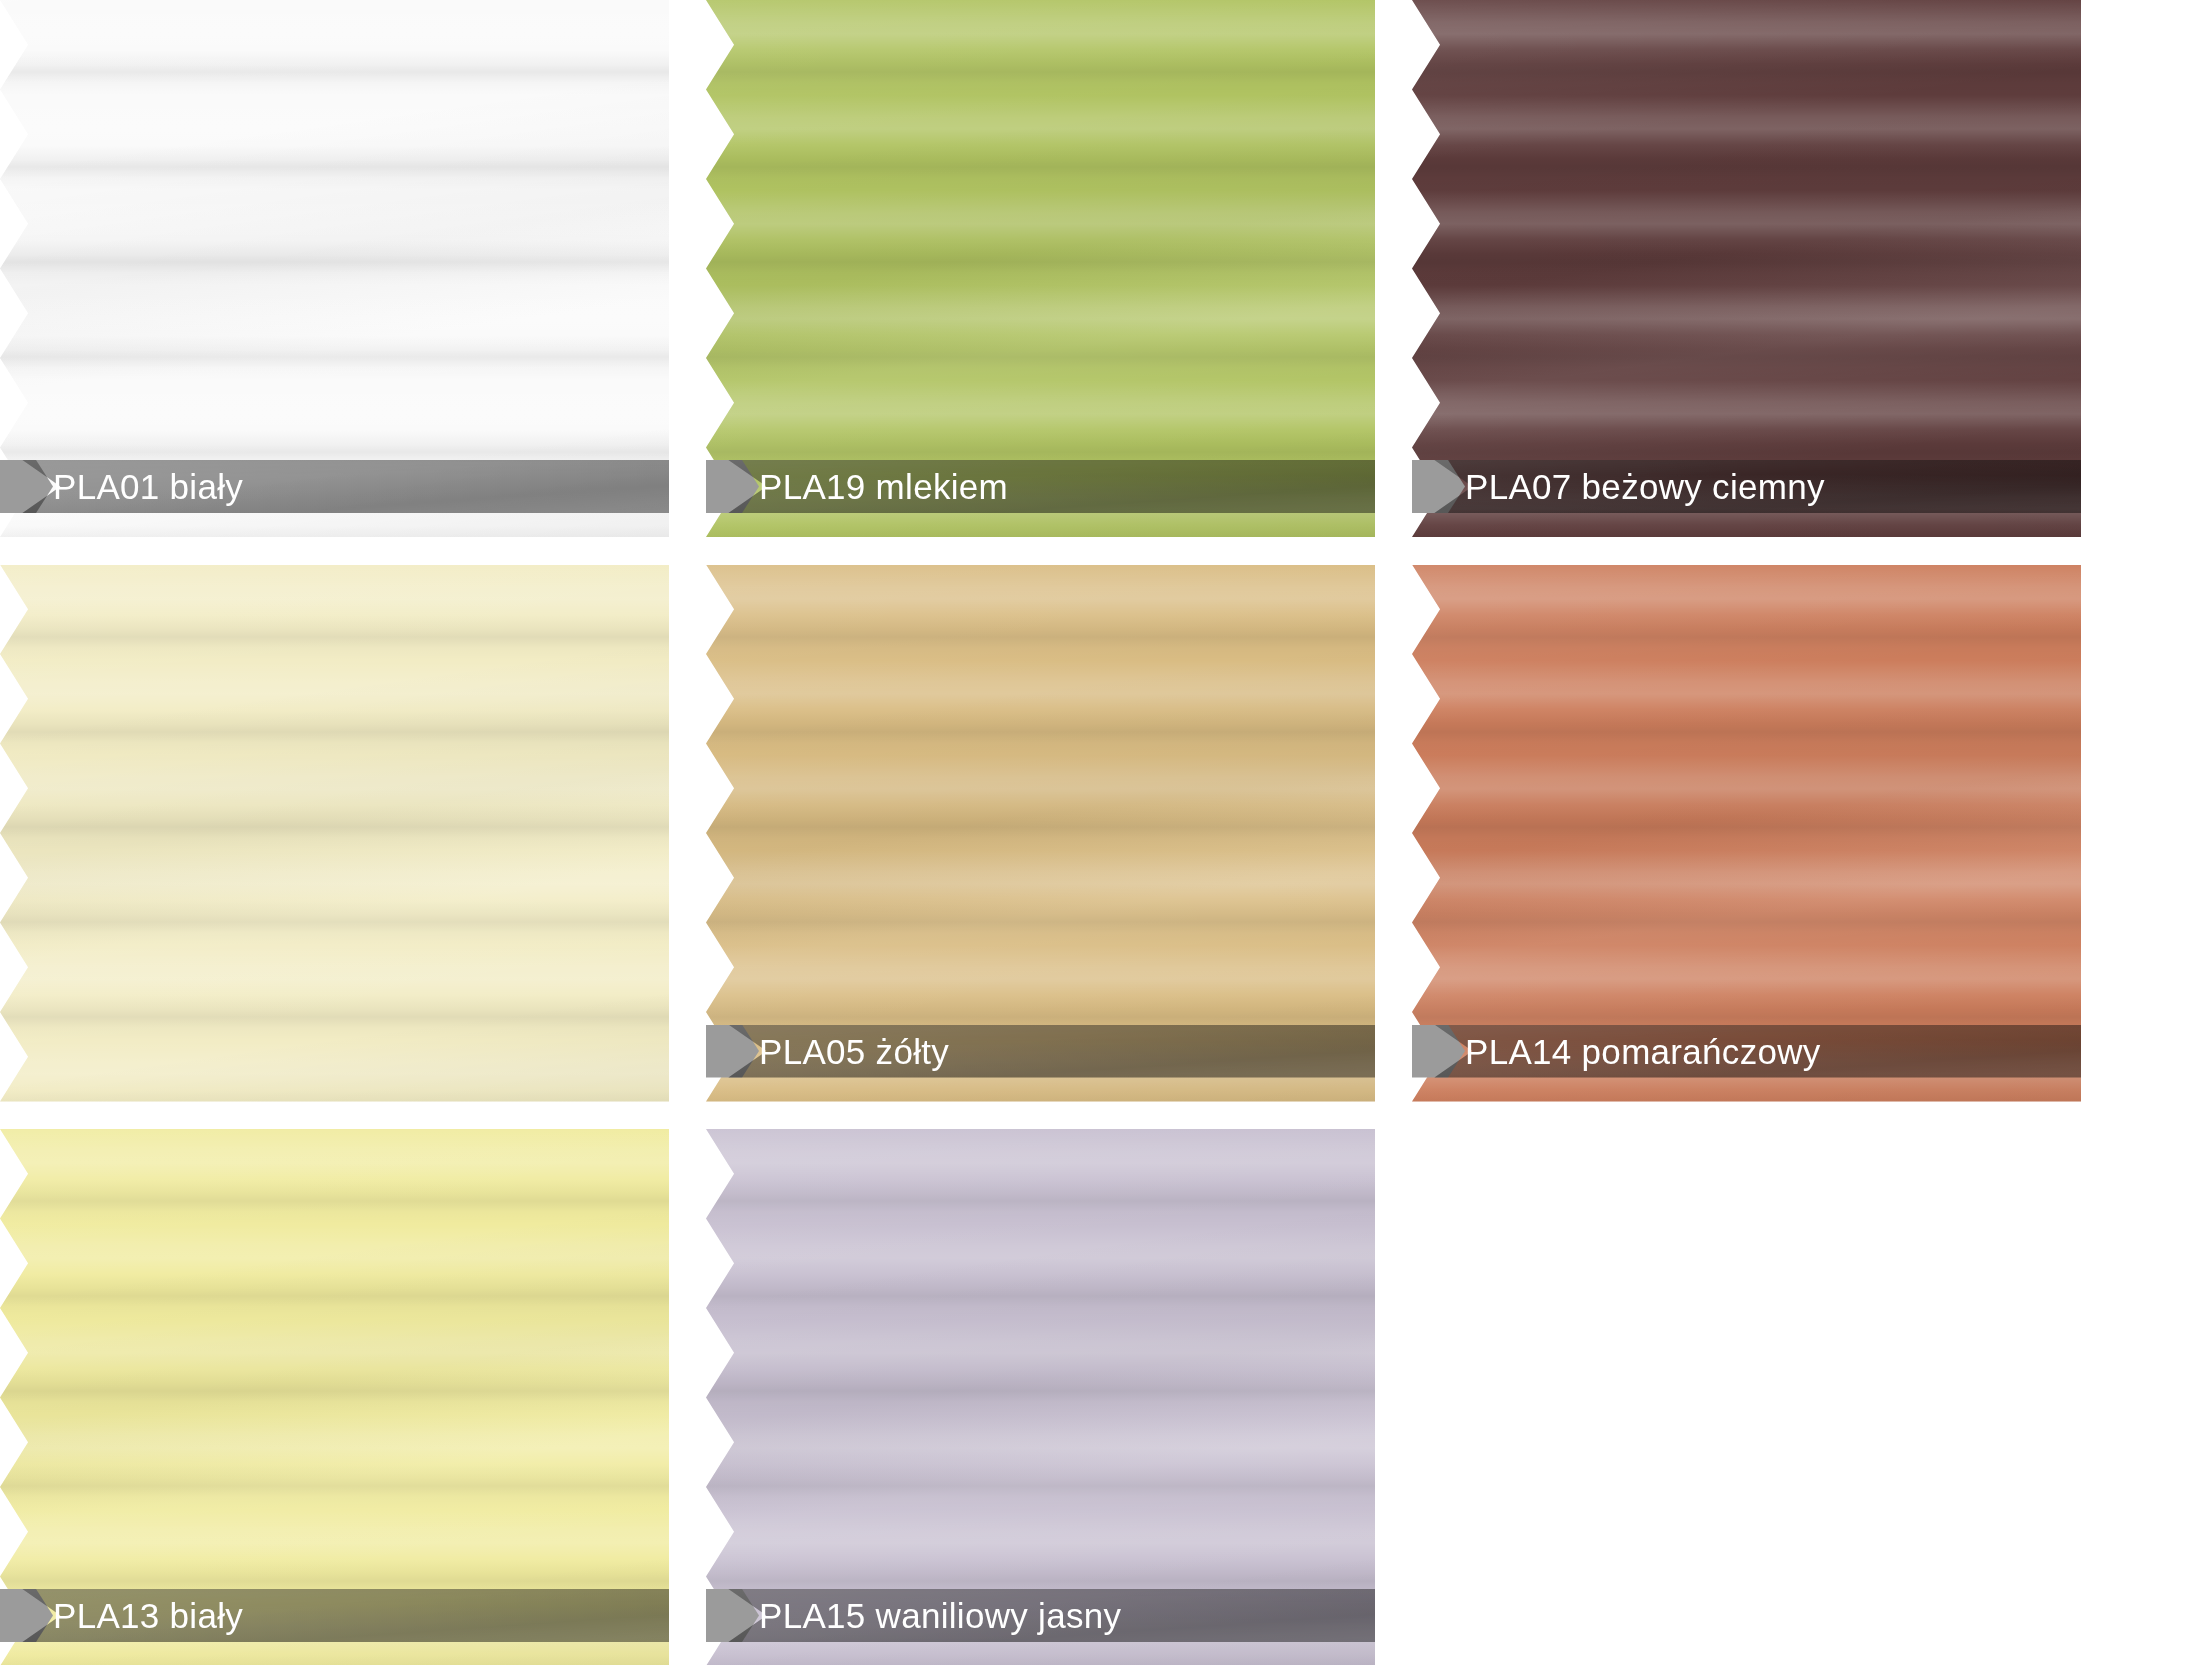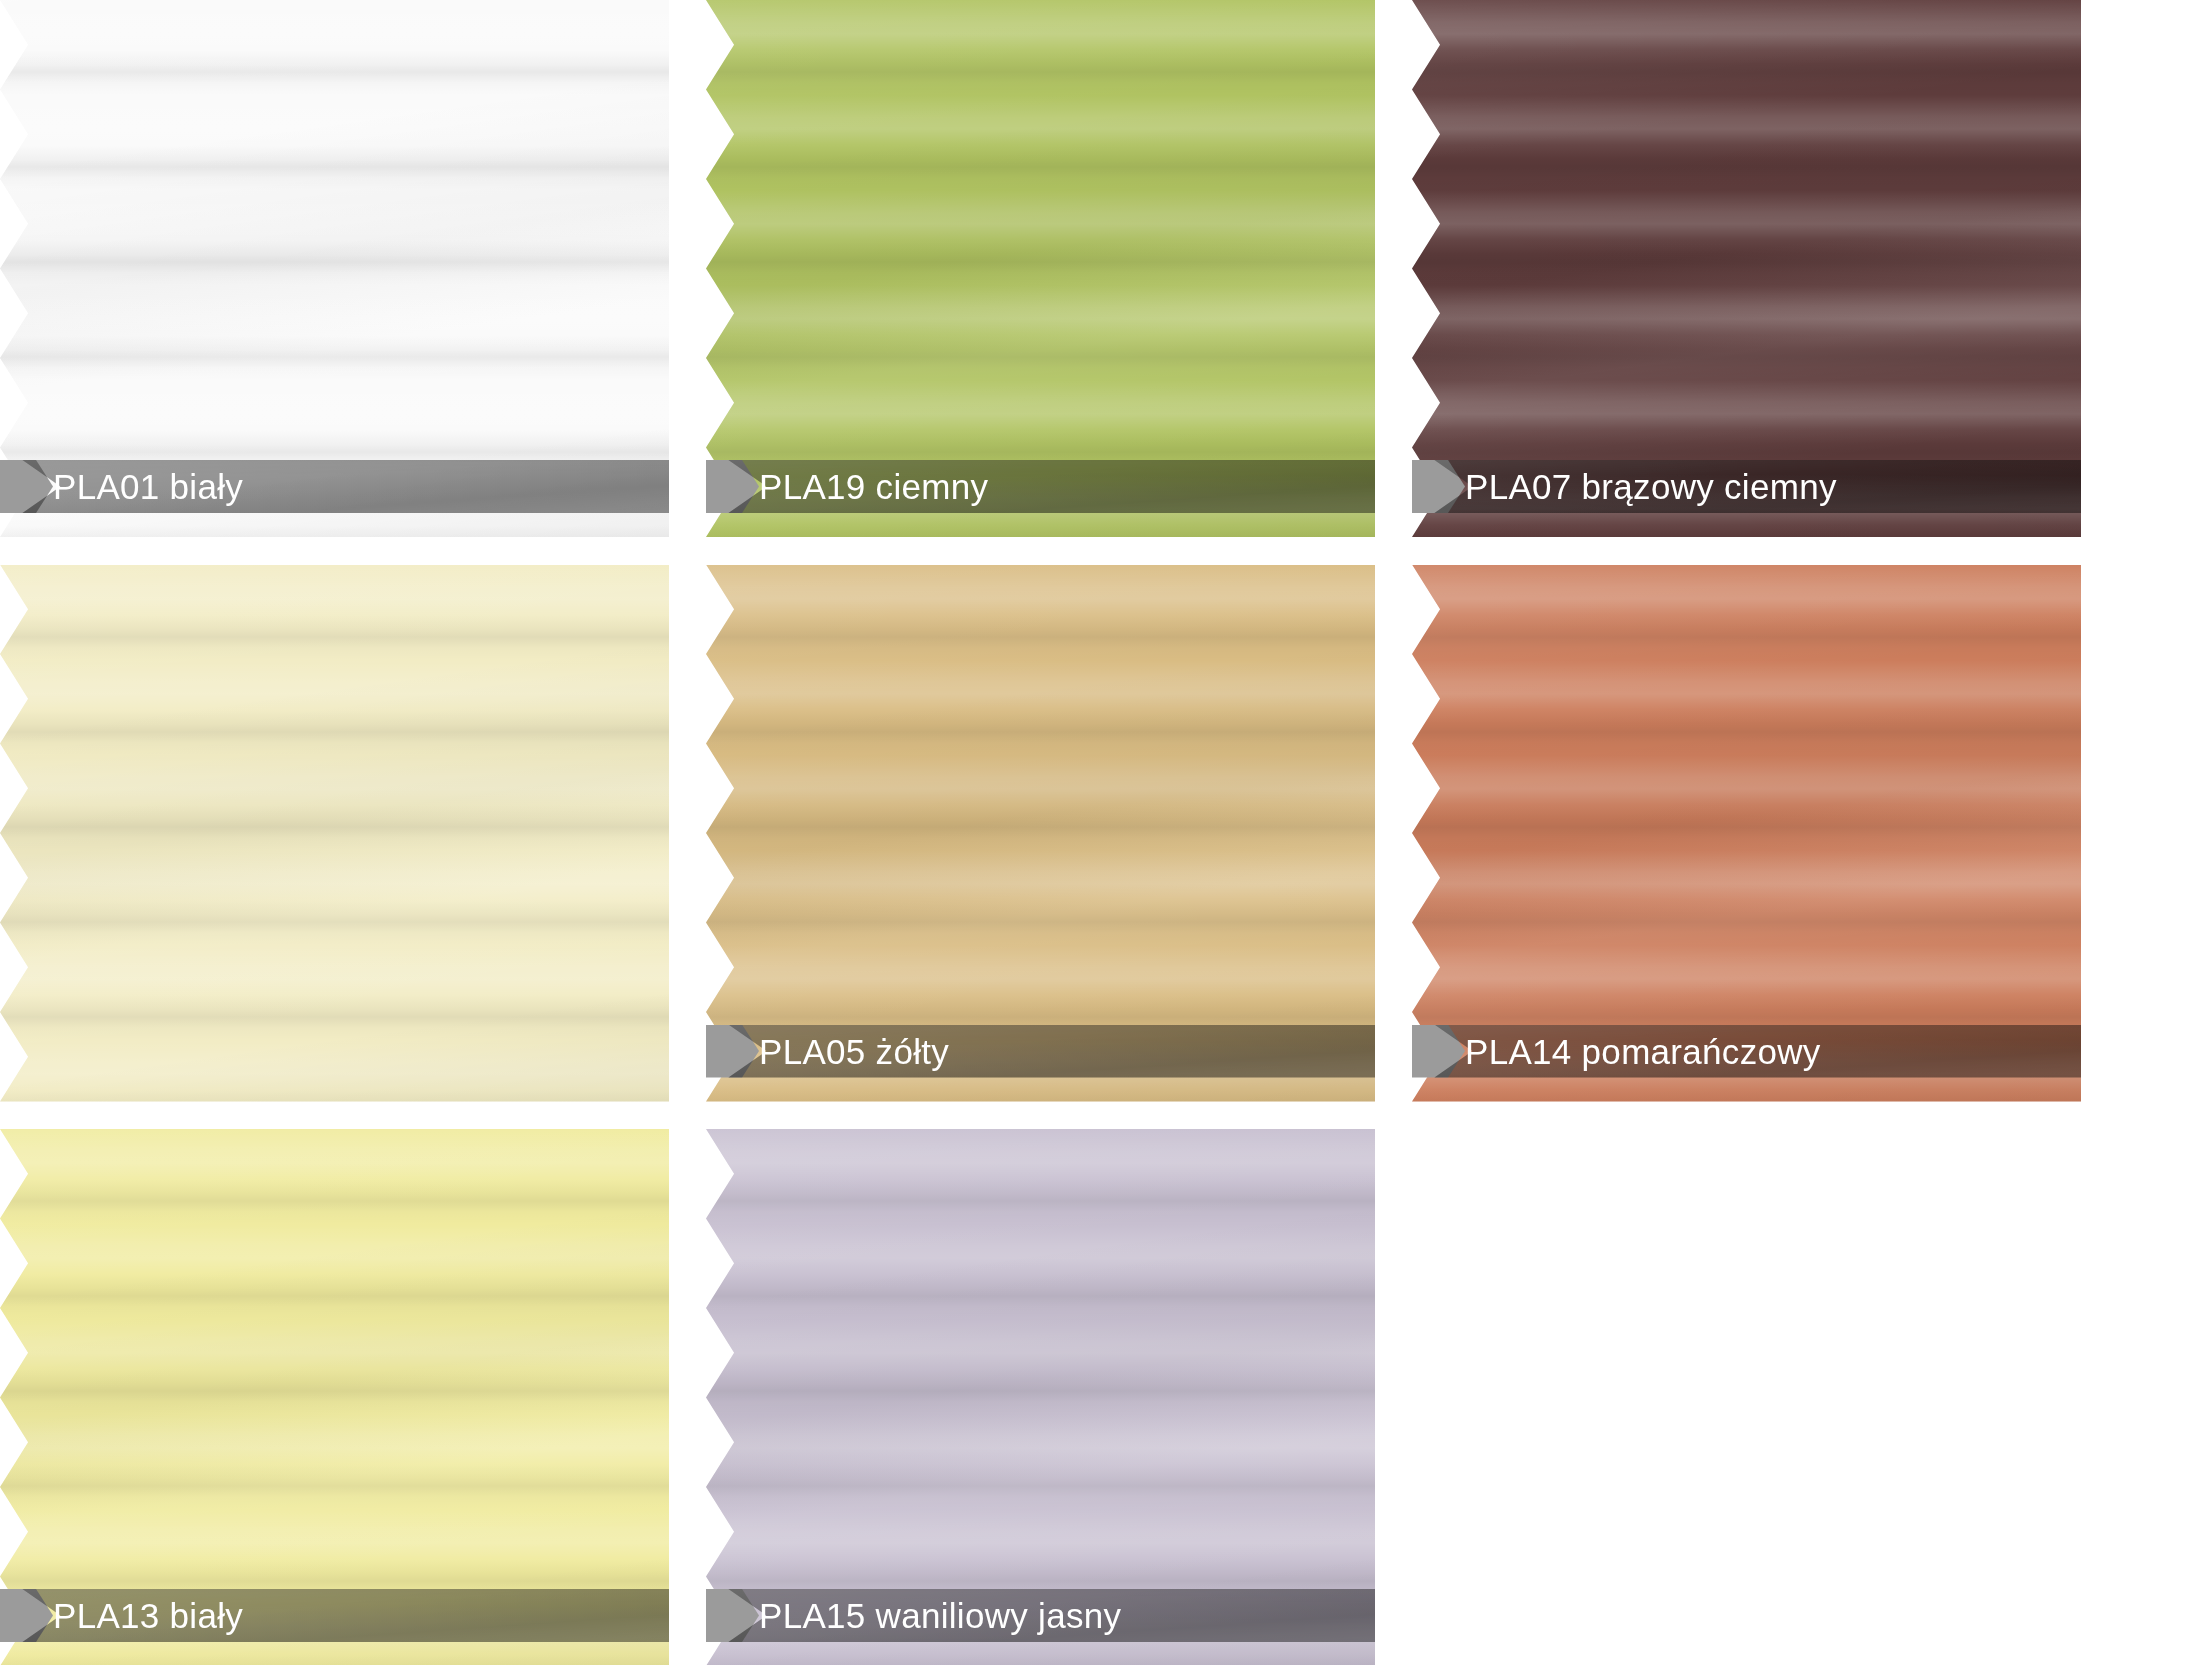--- a/index.html
+++ b/index.html
@@ -143,33 +143,33 @@
     </div>
     <div class="swatch">
       <div class="fabric" style="--c: #b0c361; --zig: polygon(100% 0%,100% 100%,0% 100%,4.2% 91.66666666666667%,0% 83.33333333333334%,4.2% 75%,0% 66.66666666666667%,4.2% 58.333333333333336%,0% 50%,4.2% 41.66666666666667%,0% 33.333333333333336%,4.2% 25%,0% 16.666666666666668%,4.2% 8.333333333333334%,0% 0%);">
         <div class="fabric-base"></div>
         <div class="fabric-pleats"></div>
         <div class="fabric-sheen"></div>
       </div>
       <div class="label-band">
         <div class="label-arrow"></div>
         <div class="label-ribbon"></div>
-        <span class="label-text">PLA19 ciemny</span>
+        <span class="label-text">PLA19 mlekiem</span>
       </div>
     </div>
     <div class="swatch">
       <div class="fabric" style="--c: #5e3c3c; --zig: polygon(100% 0%,100% 100%,0% 100%,4.2% 91.66666666666667%,0% 83.33333333333334%,4.2% 75%,0% 66.66666666666667%,4.2% 58.333333333333336%,0% 50%,4.2% 41.66666666666667%,0% 33.333333333333336%,4.2% 25%,0% 16.666666666666668%,4.2% 8.333333333333334%,0% 0%);">
         <div class="fabric-base"></div>
         <div class="fabric-pleats"></div>
         <div class="fabric-sheen"></div>
       </div>
       <div class="label-band">
         <div class="label-arrow"></div>
         <div class="label-ribbon"></div>
-        <span class="label-text">PLA07 brązowy ciemny</span>
+        <span class="label-text">PLA07 beżowy ciemny</span>
       </div>
     </div>
     <div class="swatch">
       <div class="fabric" style="--c: #f2ecc4; --zig: polygon(100% 0%,100% 100%,0% 100%,4.2% 91.66666666666667%,0% 83.33333333333334%,4.2% 75%,0% 66.66666666666667%,4.2% 58.333333333333336%,0% 50%,4.2% 41.66666666666667%,0% 33.333333333333336%,4.2% 25%,0% 16.666666666666668%,4.2% 8.333333333333334%,0% 0%);">
         <div class="fabric-base"></div>
         <div class="fabric-pleats"></div>
         <div class="fabric-sheen"></div>
       </div>
     </div>
     <div class="swatch">

